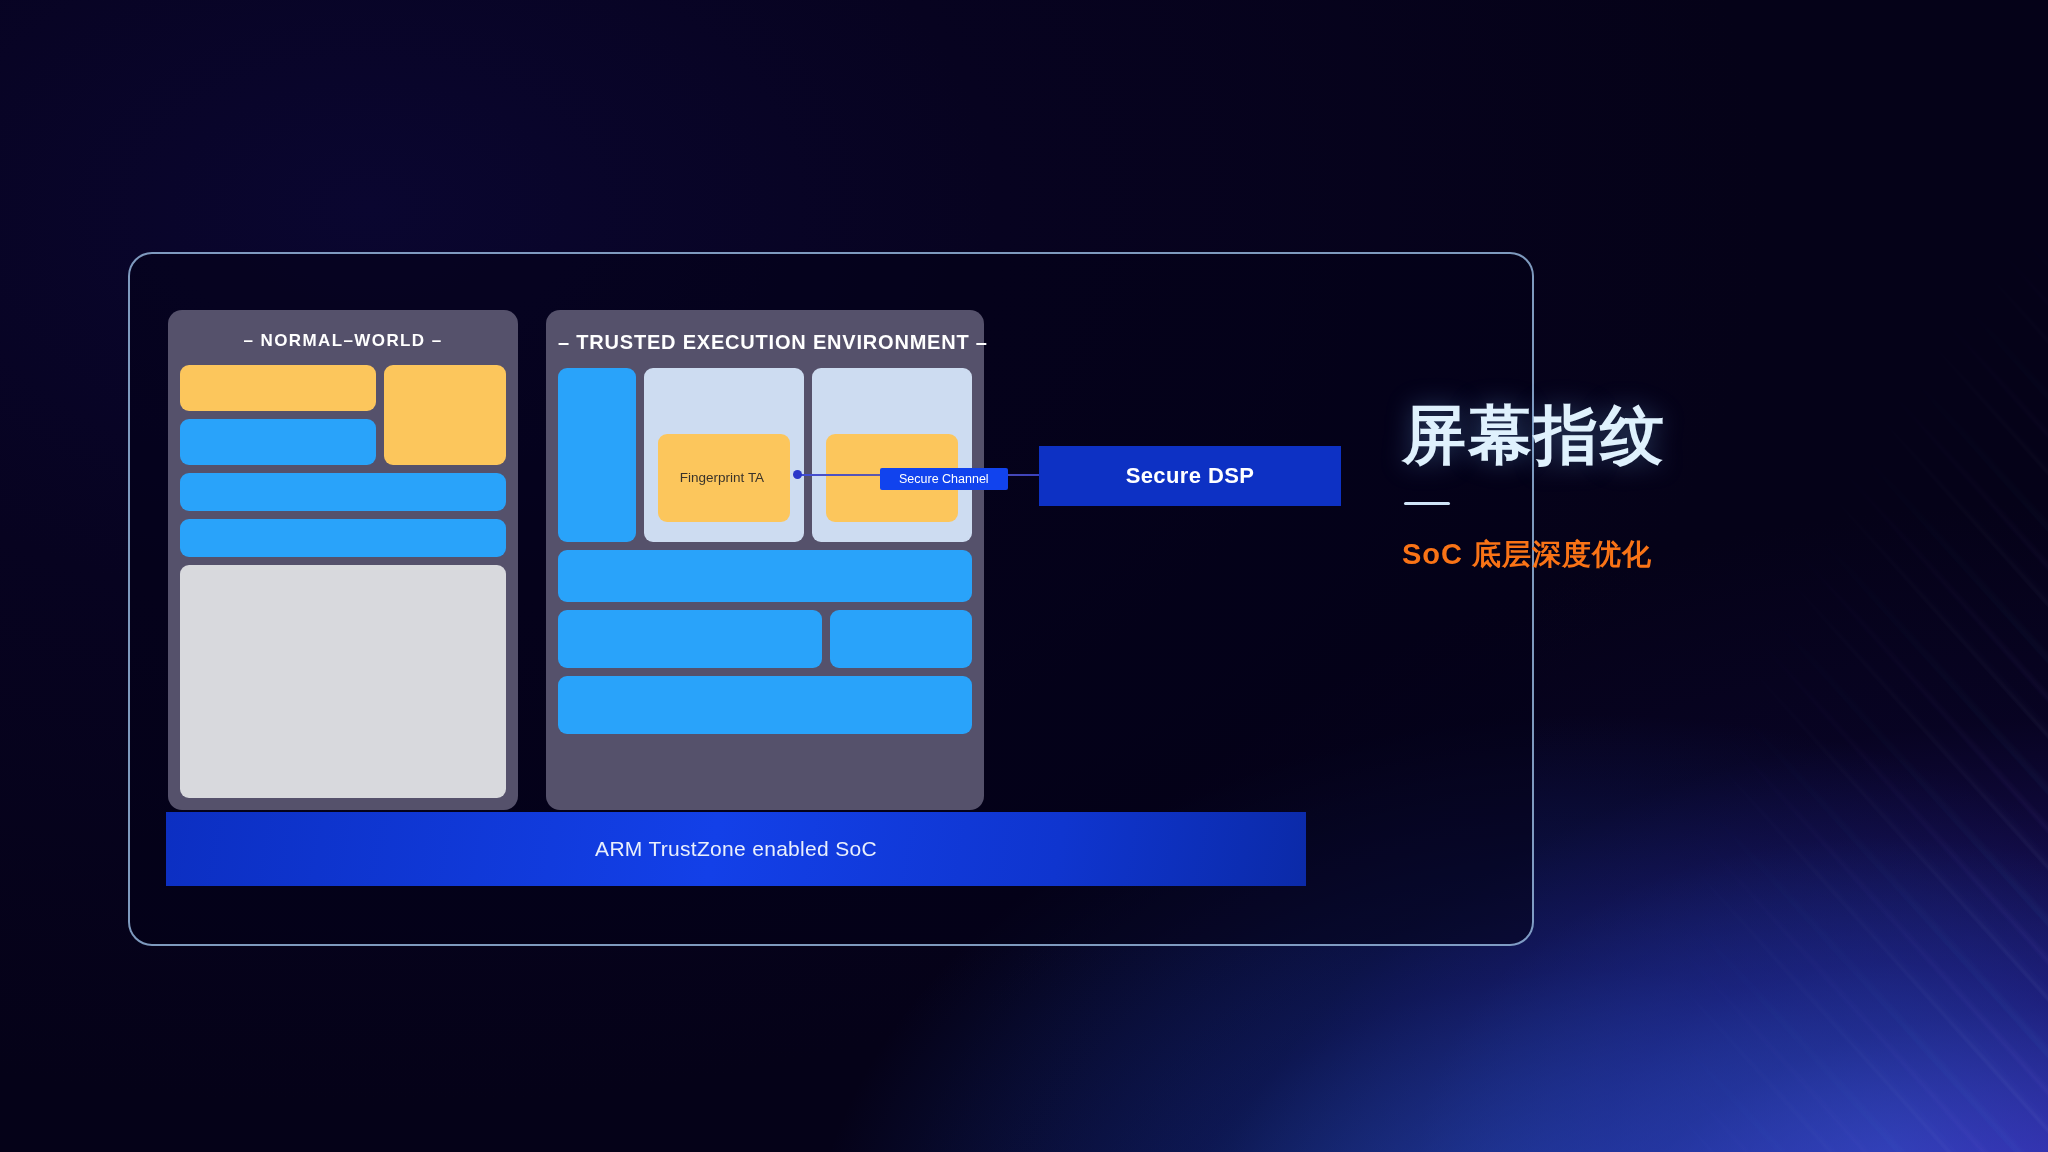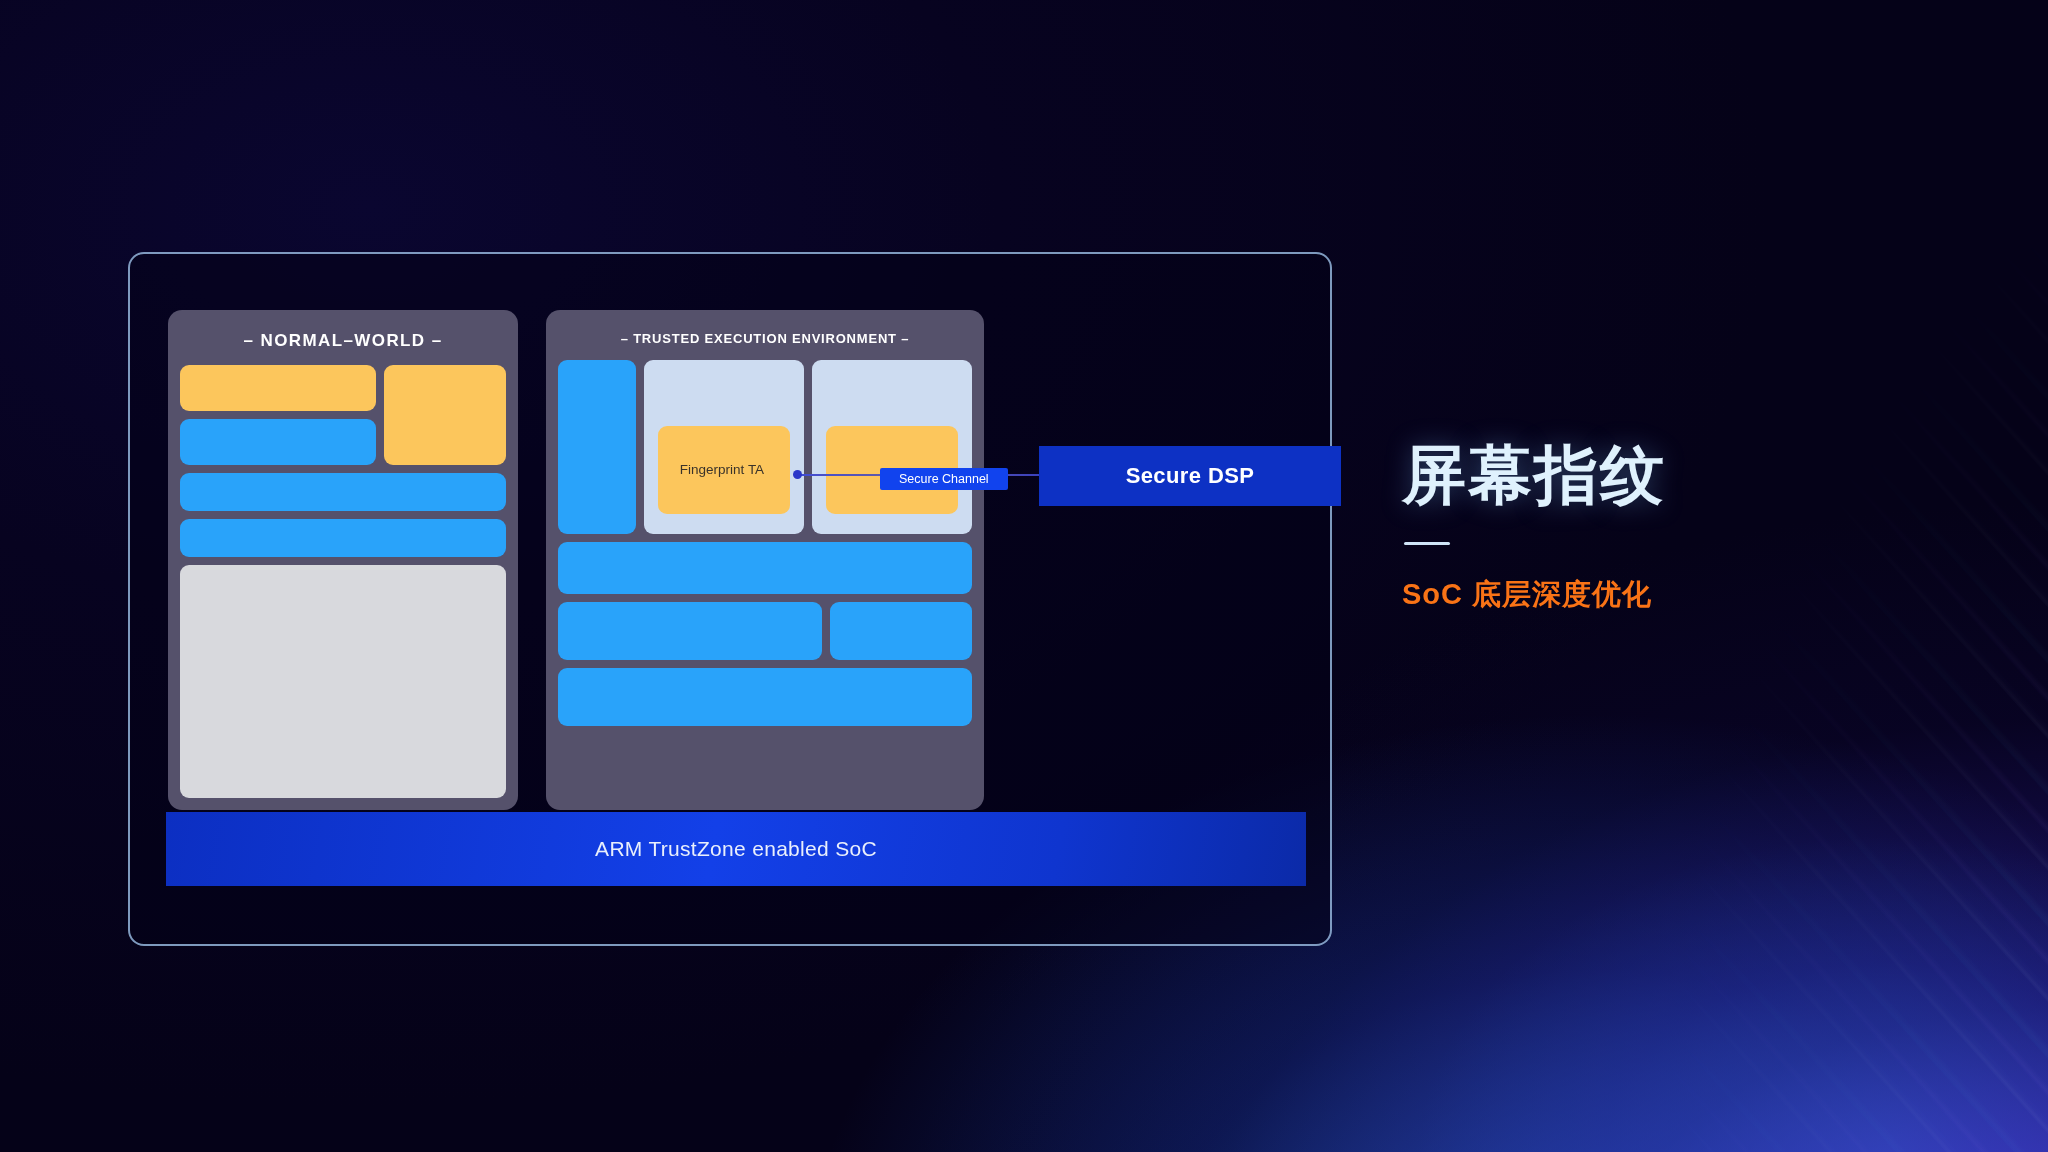--- a/index.html
+++ b/index.html
@@ -83,24 +83,24 @@
       );
     -webkit-mask-image: radial-gradient(ellipse 1100px 900px at 88% 112%, #000 0%, rgba(0,0,0,0.6) 42%, rgba(0,0,0,0) 78%);
     mask-image: radial-gradient(ellipse 1100px 900px at 88% 112%, #000 0%, rgba(0,0,0,0.6) 42%, rgba(0,0,0,0) 78%);
   }
 
   
   .diagram-card {
     position: absolute;
     left: 128px;
     top: 252px;
-    width: 1204px;
+    width: 1406px;
     height: 694px;
     border: 2px solid rgba(168,205,245,0.75);
-    border-radius: 16px;
+    border-radius: 24px;
     background: rgba(4,2,24,0.55);
     box-sizing: border-box;
   }
 
   .panels-row {
     position: absolute;
     left: 38px;
     top: 56px;
     width: 1148px;
     height: 500px;
@@ -121,21 +121,21 @@
 
   .panel-title {
     color: #ffffff;
     font-size: 17px;
     font-weight: bold;
     letter-spacing: 1.4px;
     text-align: center;
     padding: 9px 0 14px 0;
     white-space: nowrap;
   }
-  .panel.tee .panel-title { font-size: 13px; letter-spacing: 0.8px; }
+  .panel.tee .panel-title { font-size: 20px; letter-spacing: 0.8px; }
 
   .panel-body {
     flex: 1;
     display: flex;
     flex-direction: column;
     gap: 8px;
   }
 
   .blk {
     border-radius: 9px;
@@ -266,21 +266,20 @@
     top: 398px;
     width: 600px;
   }
   .headline {
     color: #dff1fd;
     font-size: 64px;
     font-weight: bold;
     line-height: 1.18;
     letter-spacing: 2px;
     text-shadow: 0 0 26px rgba(120,190,255,0.35);
-    margin-top: 40px;
   }
   .headline .line2 { letter-spacing: 3px; }
   .rule {
     width: 46px;
     height: 3px;
     background: #cfe4f7;
     margin: 28px 0 26px 2px;
     border-radius: 2px;
   }
   .subline {

